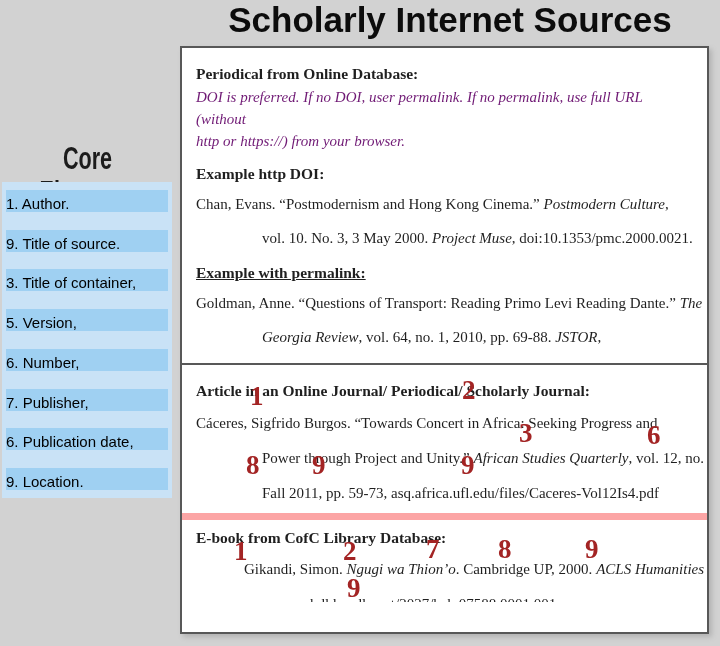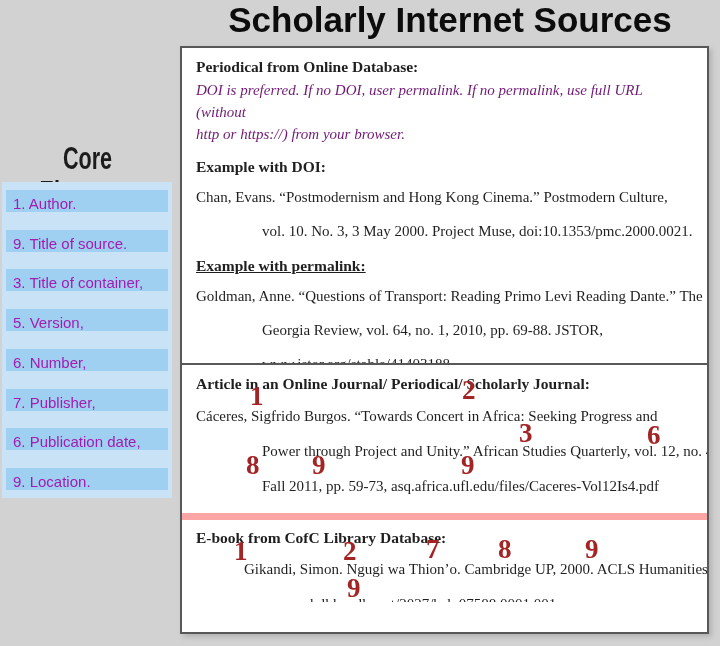--- a/index.html
+++ b/index.html
@@ -13,42 +13,42 @@
     font-size:35px;line-height:46px;color:#0c0c0c;letter-spacing:0px;}
 
   
   .sidebar-heading{position:absolute;left:0;top:141px;width:175px;margin:0;
     text-align:center;font-weight:bold;font-size:30px;line-height:34px;color:#1c1c1c;
     transform:scale(0.72,1.02);transform-origin:50% 0;}
   .panel{position:absolute;left:2px;top:182px;width:170px;height:316px;
     background:#c9e2f6;box-sizing:border-box;padding:8px 4px;
     display:flex;flex-direction:column;justify-content:space-between;}
   .element-row{background:#9fd0f2;height:22px;line-height:27px;
-    font-size:15px;color:#a21caf;padding-left:7px;}
+    font-size:15px;color:#000000;}
 
   
   .doc{position:absolute;left:180px;top:46px;width:529px;height:588px;
     box-sizing:border-box;background:#ffffff;border:2px solid #585858;
     box-shadow:3px 3px 5px #b3b3b3;font-family:"Liberation Serif",serif;color:#1f1f1f;}
-  .sec{box-sizing:border-box;padding:9px 14px 0 14px;overflow:hidden;}
+  .sec{box-sizing:border-box;padding:16px 14px 0 14px;overflow:hidden;}
   .sec1{height:317px;border-bottom:2px solid #585858;}
   .sec2{height:155px;border-bottom:7px solid #fca5a5;}
   .sec3{height:82px;padding-top:8px;}
   .h{font-weight:bold;font-size:15.5px;line-height:19px;}
   .note{margin-top:3px;}
   .note div{font-style:italic;font-size:15px;line-height:22px;color:#701a75;}
   .h.sub{margin-top:12px;}
   .h.sub2{margin-top:8px;text-decoration:underline;}
   .cite{margin-top:4px;}
   .cite .line{font-size:15px;line-height:34px;white-space:nowrap;}
   .sec2 .cite{margin-top:6px;}
   .sec3 .cite{margin-top:5px;margin-left:48px;}
   .sec2 .cite .line,.sec3 .cite .line{line-height:35px;}
   .cite .line.cont{padding-left:66px;}
-  .it{}
+  .it{font-style:italic;}
 
   
   #markers{position:absolute;inset:0;pointer-events:none;}
   .marker{position:absolute;color:#a32424;font-family:"Liberation Serif",serif;
     font-weight:bold;font-size:27px;line-height:27px;}
 </style>
 </head>
 <body>
 
 <div class="page">
@@ -69,21 +69,21 @@
   </div>
 
   <div class="doc">
 
     <section class="sec sec1">
       <div class="h">Periodical from Online Database:</div>
       <div class="note">
         <div>DOI is preferred. If no DOI, user permalink. If no permalink, use full URL (without</div>
         <div>http or https://) from your browser.</div>
       </div>
-      <div class="h sub">Example with DOI:</div>
+      <div class="h sub">Example http DOI:</div>
       <div class="cite">
           <div class="line"><span>Chan, Evans. “Postmodernism and Hong Kong Cinema.” </span><span class="it">Postmodern Culture</span><span>,</span></div>
           <div class="line cont"><span>vol. 10. No. 3, 3 May 2000. </span><span class="it">Project Muse</span><span>, doi:10.1353/pmc.2000.0021.</span></div>
         </div>
       <div class="h sub2">Example with permalink:</div>
       <div class="cite">
           <div class="line"><span>Goldman, Anne. “Questions of Transport: Reading Primo Levi Reading Dante.” </span><span class="it">The</span></div>
           <div class="line cont"><span class="it">Georgia Review</span><span>, vol. 64, no. 1, 2010, pp. 69-88. </span><span class="it">JSTOR</span><span>,</span></div>
           <div class="line cont"><span>www.jstor.org/stable/41403188.</span></div>
         </div>

